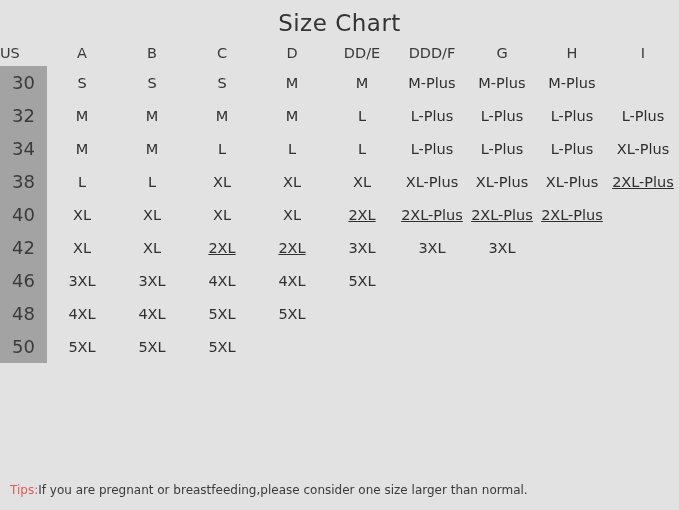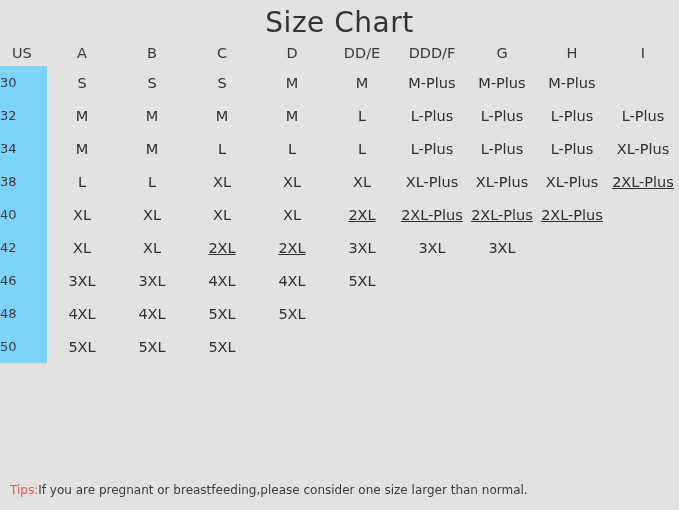--- a/index.html
+++ b/index.html
@@ -9,21 +9,21 @@
   body {
     width: 679px;
     height: 510px;
     background: #e2e2e2;
     font-family: "DejaVu Sans", "Liberation Sans", sans-serif;
     overflow: hidden;
     position: relative;
   }
   #chart-title {
     text-align: center;
-    font-size: 28px;
+    font-size: 23px;
     color: #333333;
     letter-spacing: 0.5px;
     padding-top: 8px;
     height: 30px;
     line-height: 30px;
     font-weight: 400;
   }
   table.size-table {
     border-collapse: collapse;
     width: 679px;
@@ -39,36 +39,36 @@
     font-weight: 400;
     font-size: 14.5px;
     color: #3a3a3a;
     text-align: center;
     padding: 0;
     background: #e2e2e2;
     vertical-align: middle;
   }
   table.size-table th.hdr-us {
     text-align: left;
-    padding-left: 12px;
   }
   table.size-table td {
     height: 33px;
     padding: 0;
     text-align: center;
     vertical-align: middle;
     font-size: 14.5px;
     color: #2f2f2f;
     background: transparent;
   }
   table.size-table td.rowhdr {
     text-align: left;
+    padding-left: 12px;
     color: #3a3a3a;
-    background: #7dd3fc;
-    font-size: 13px;
+    background: #a3a3a3;
+    font-size: 18px;
   }
   
   td.sw-lightblue { background: #c3e2ea; }
   td.sw-blue      { background: #b4c8e3; }
   td.sw-peach     { background: #fad7b6; }
   td.sw-pink      { background: #e9bec4; }
   td.sw-khaki     { background: #ccc68d; text-decoration: underline; }
   td.sw-purple    { background: #bfa7d6; }
   td.sw-teal      { background: #2f8ba7; }
   td.sw-gray      { background: #7f7f7f; }

